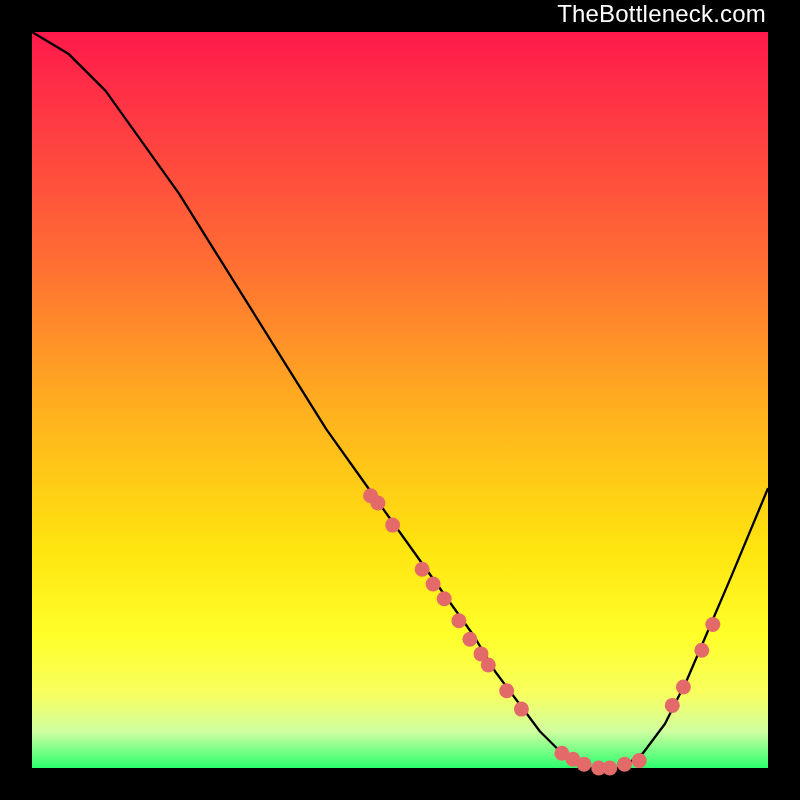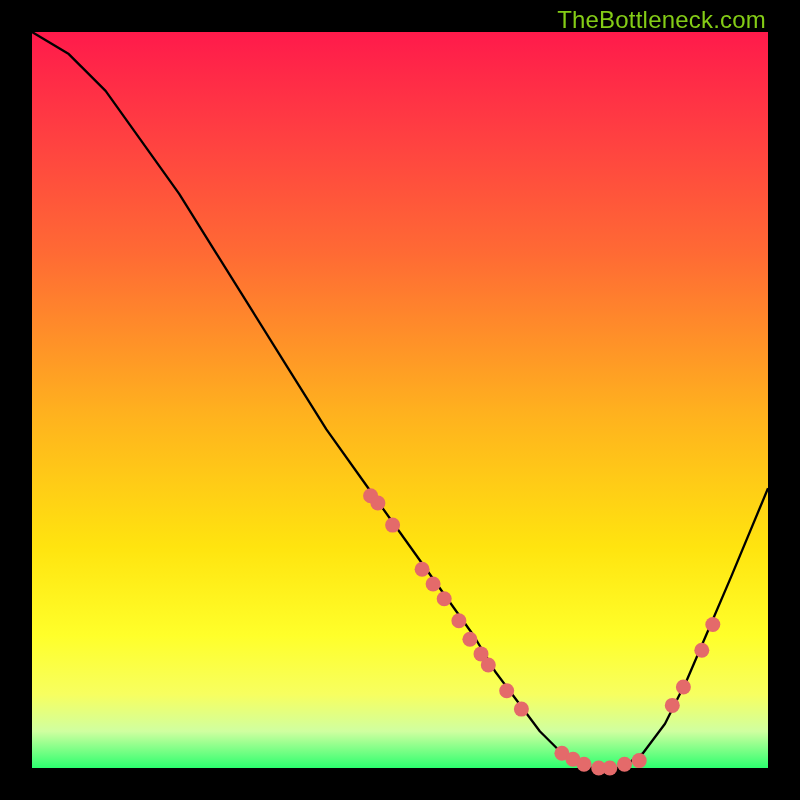--- a/index.html
+++ b/index.html
@@ -30,22 +30,22 @@
       #ffb21e 52%,
       #ffe40f 70%,
       #ffff2a 82%,
       #f7ff60 90%,
       #d0ffa0 95%,
       #2cff6e 100%);
   }
   .watermark {
     position: absolute;
     right: 34px;
-    top: 6px;
-    color: #84cc16;
+    top: 0;
+    color: #ffffff;
     font-size: 24px;
     font-weight: 500;
     letter-spacing: 0.2px;
     user-select: none;
   }
   svg.curve {
     position: absolute;
     left: 0;
     top: 0;
     width: 736px;

